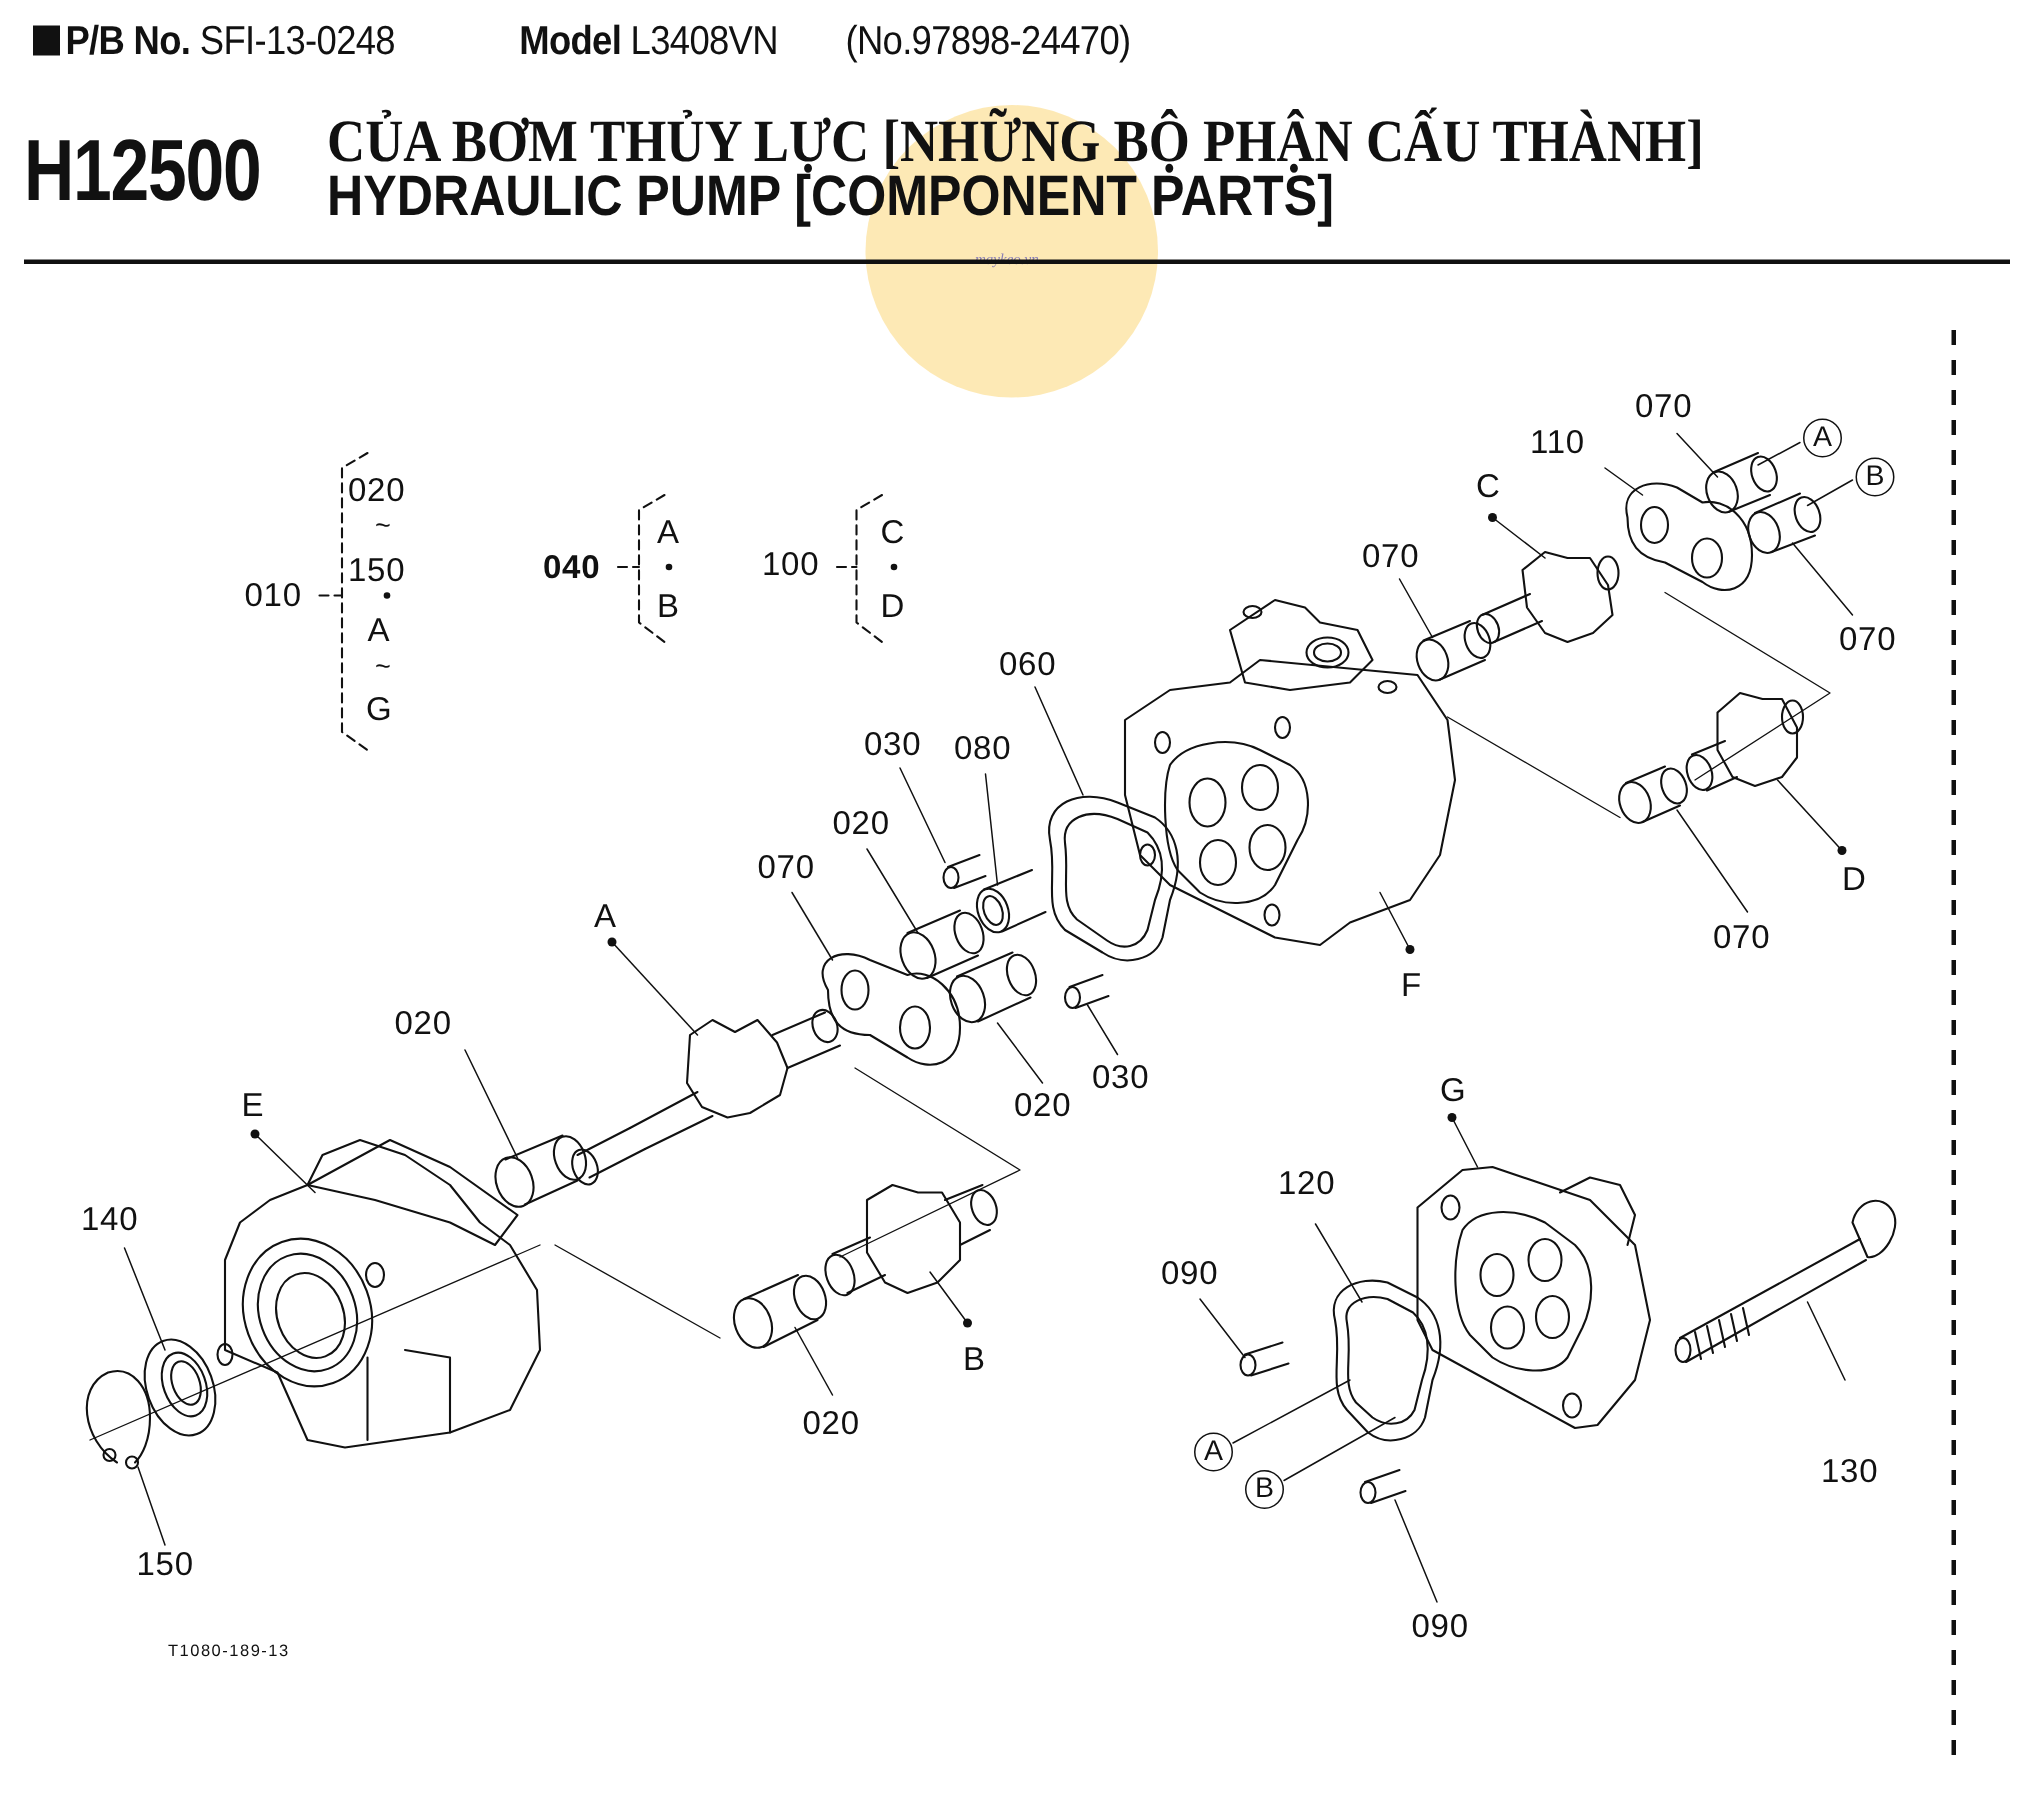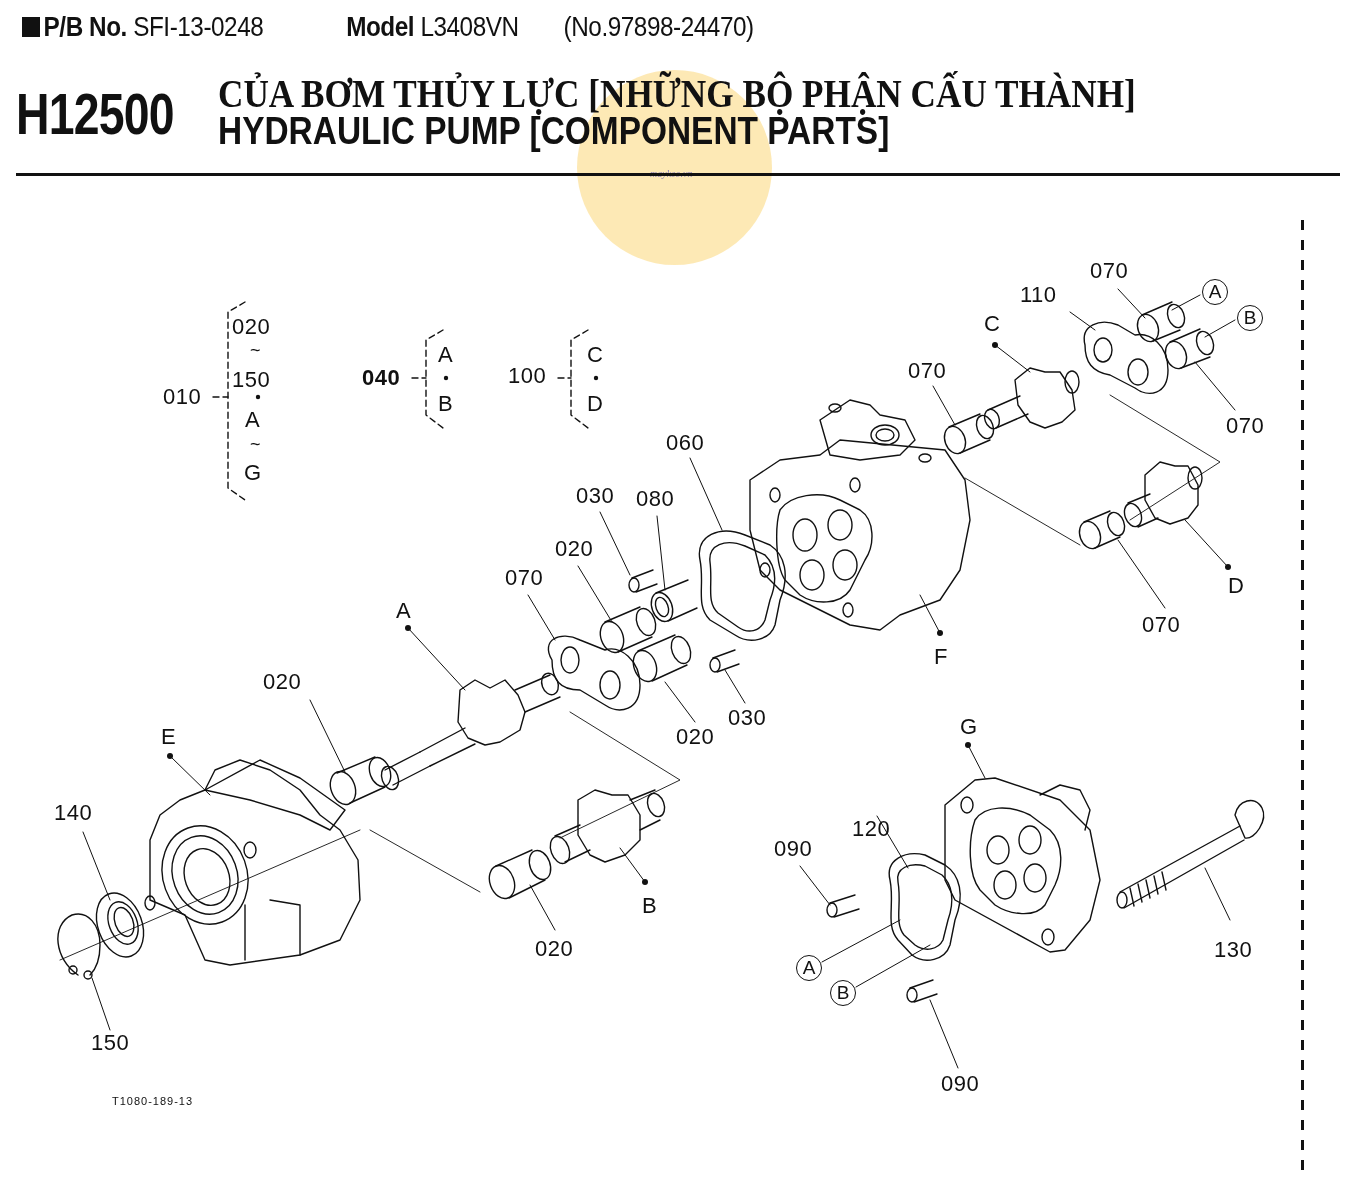--- a/index.html
+++ b/index.html
@@ -321,25 +321,25 @@
 <div class="lbl" style="left:505px;top:565px;">070</div>
 <div class="lbl" style="left:1228px;top:573px;">D</div>
 <div class="lbl" style="left:1142px;top:612px;">070</div>
 <div class="lbl" style="left:396px;top:598px;">A</div>
 <div class="lbl" style="left:934px;top:644px;">F</div>
 <div class="lbl" style="left:263px;top:669px;">020</div>
 <div class="lbl" style="left:728px;top:705px;">030</div>
 <div class="lbl" style="left:676px;top:724px;">020</div>
 <div class="lbl" style="left:960px;top:714px;">G</div>
 <div class="lbl" style="left:161px;top:724px;">E</div>
-<div class="lbl" style="left:852px;top:816px;">120</div>
+<div class="lbl" style="left:852px;top:776px;">120</div>
 <div class="lbl" style="left:54px;top:800px;">140</div>
 <div class="lbl" style="left:774px;top:836px;">090</div>
 <div class="lbl" style="left:642px;top:893px;">B</div>
-<div class="lbl" style="left:1214px;top:937px;">130</div>
+<div class="lbl" style="left:1214px;top:968px;">130</div>
 <div class="lbl" style="left:535px;top:936px;">020</div>
 <div class="lbl" style="left:91px;top:1030px;">150</div>
 <div class="lbl" style="left:941px;top:1071px;">090</div>
 
 <div class="circ" style="left:1202px;top:279px;">A</div>
 <div class="circ" style="left:1237px;top:305px;">B</div>
 <div class="circ" style="left:796px;top:955px;">A</div>
 <div class="circ" style="left:830px;top:980px;">B</div>
 
 <div class="ref" style="left:112px;top:1095px;">T1080-189-13</div>

